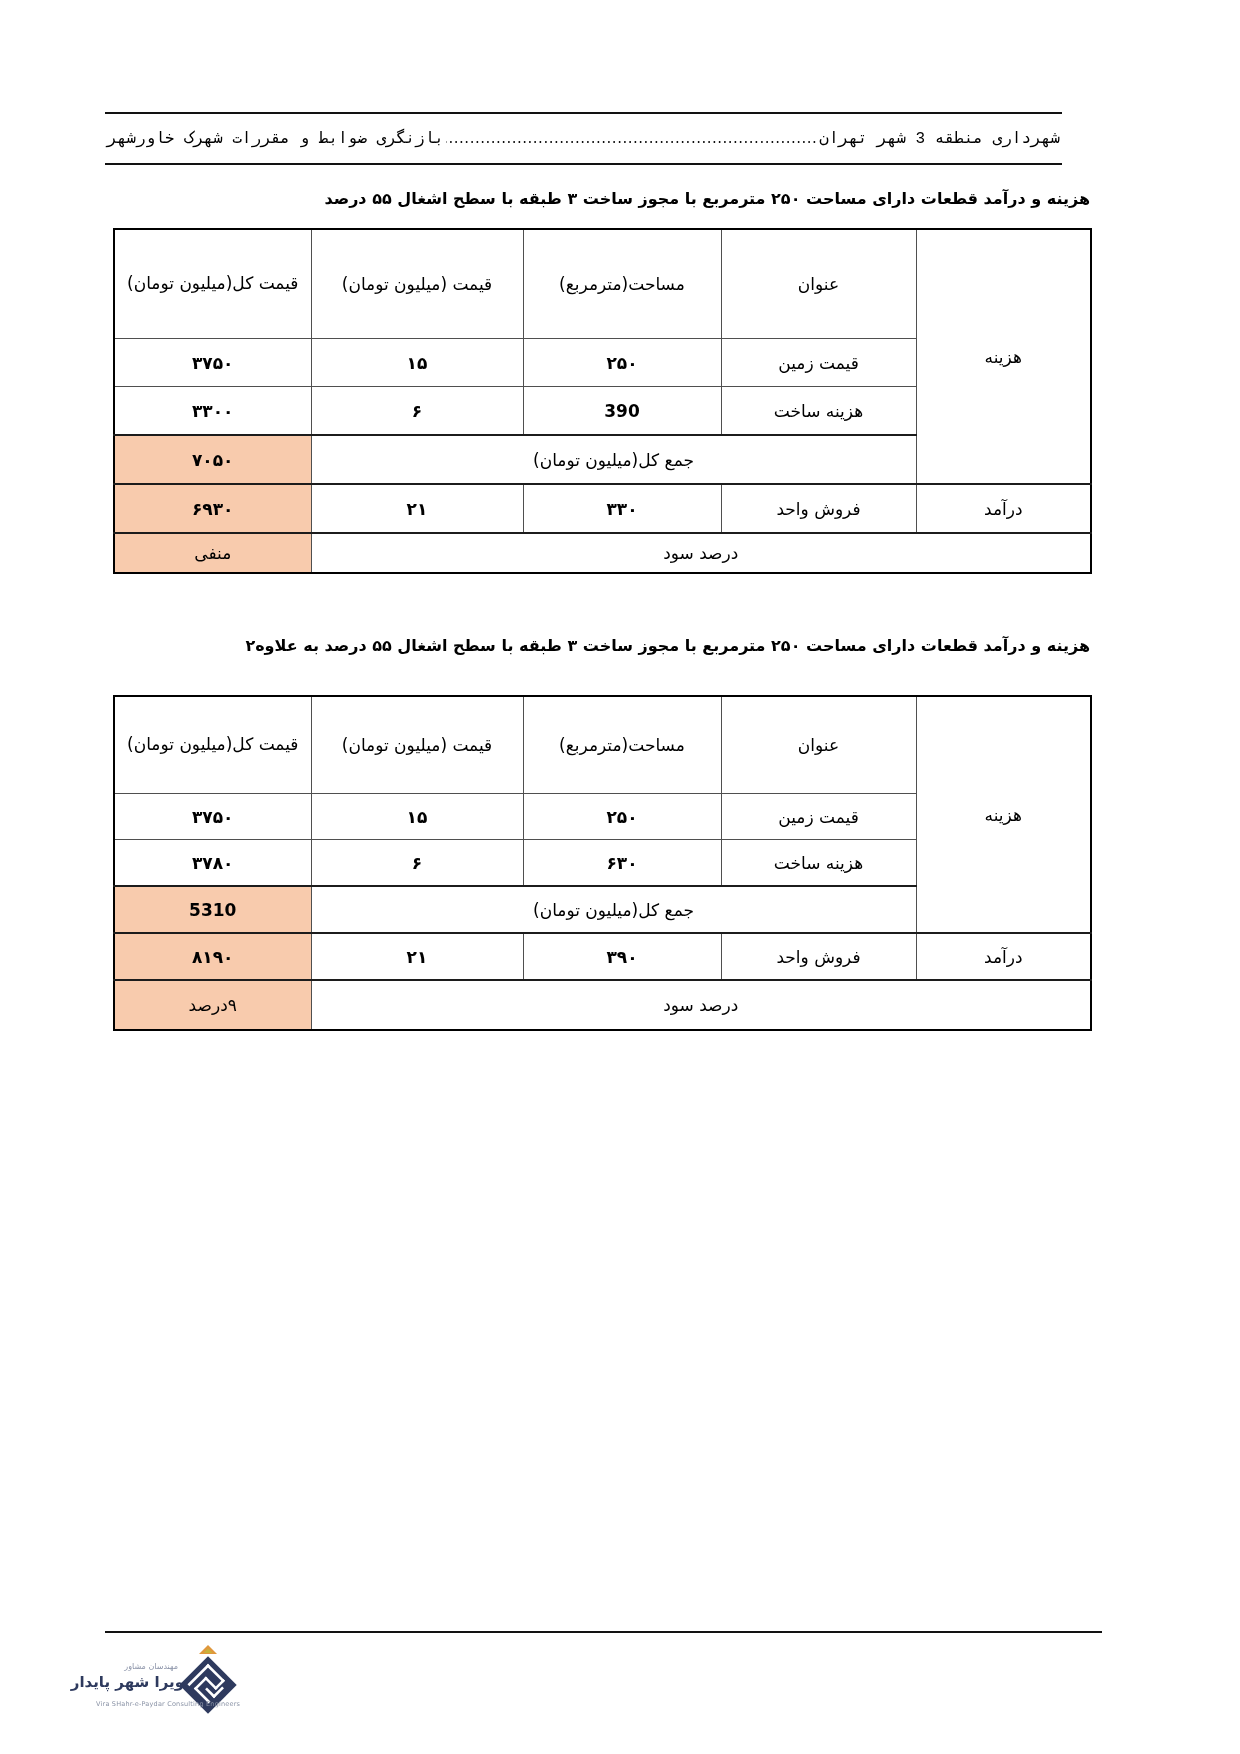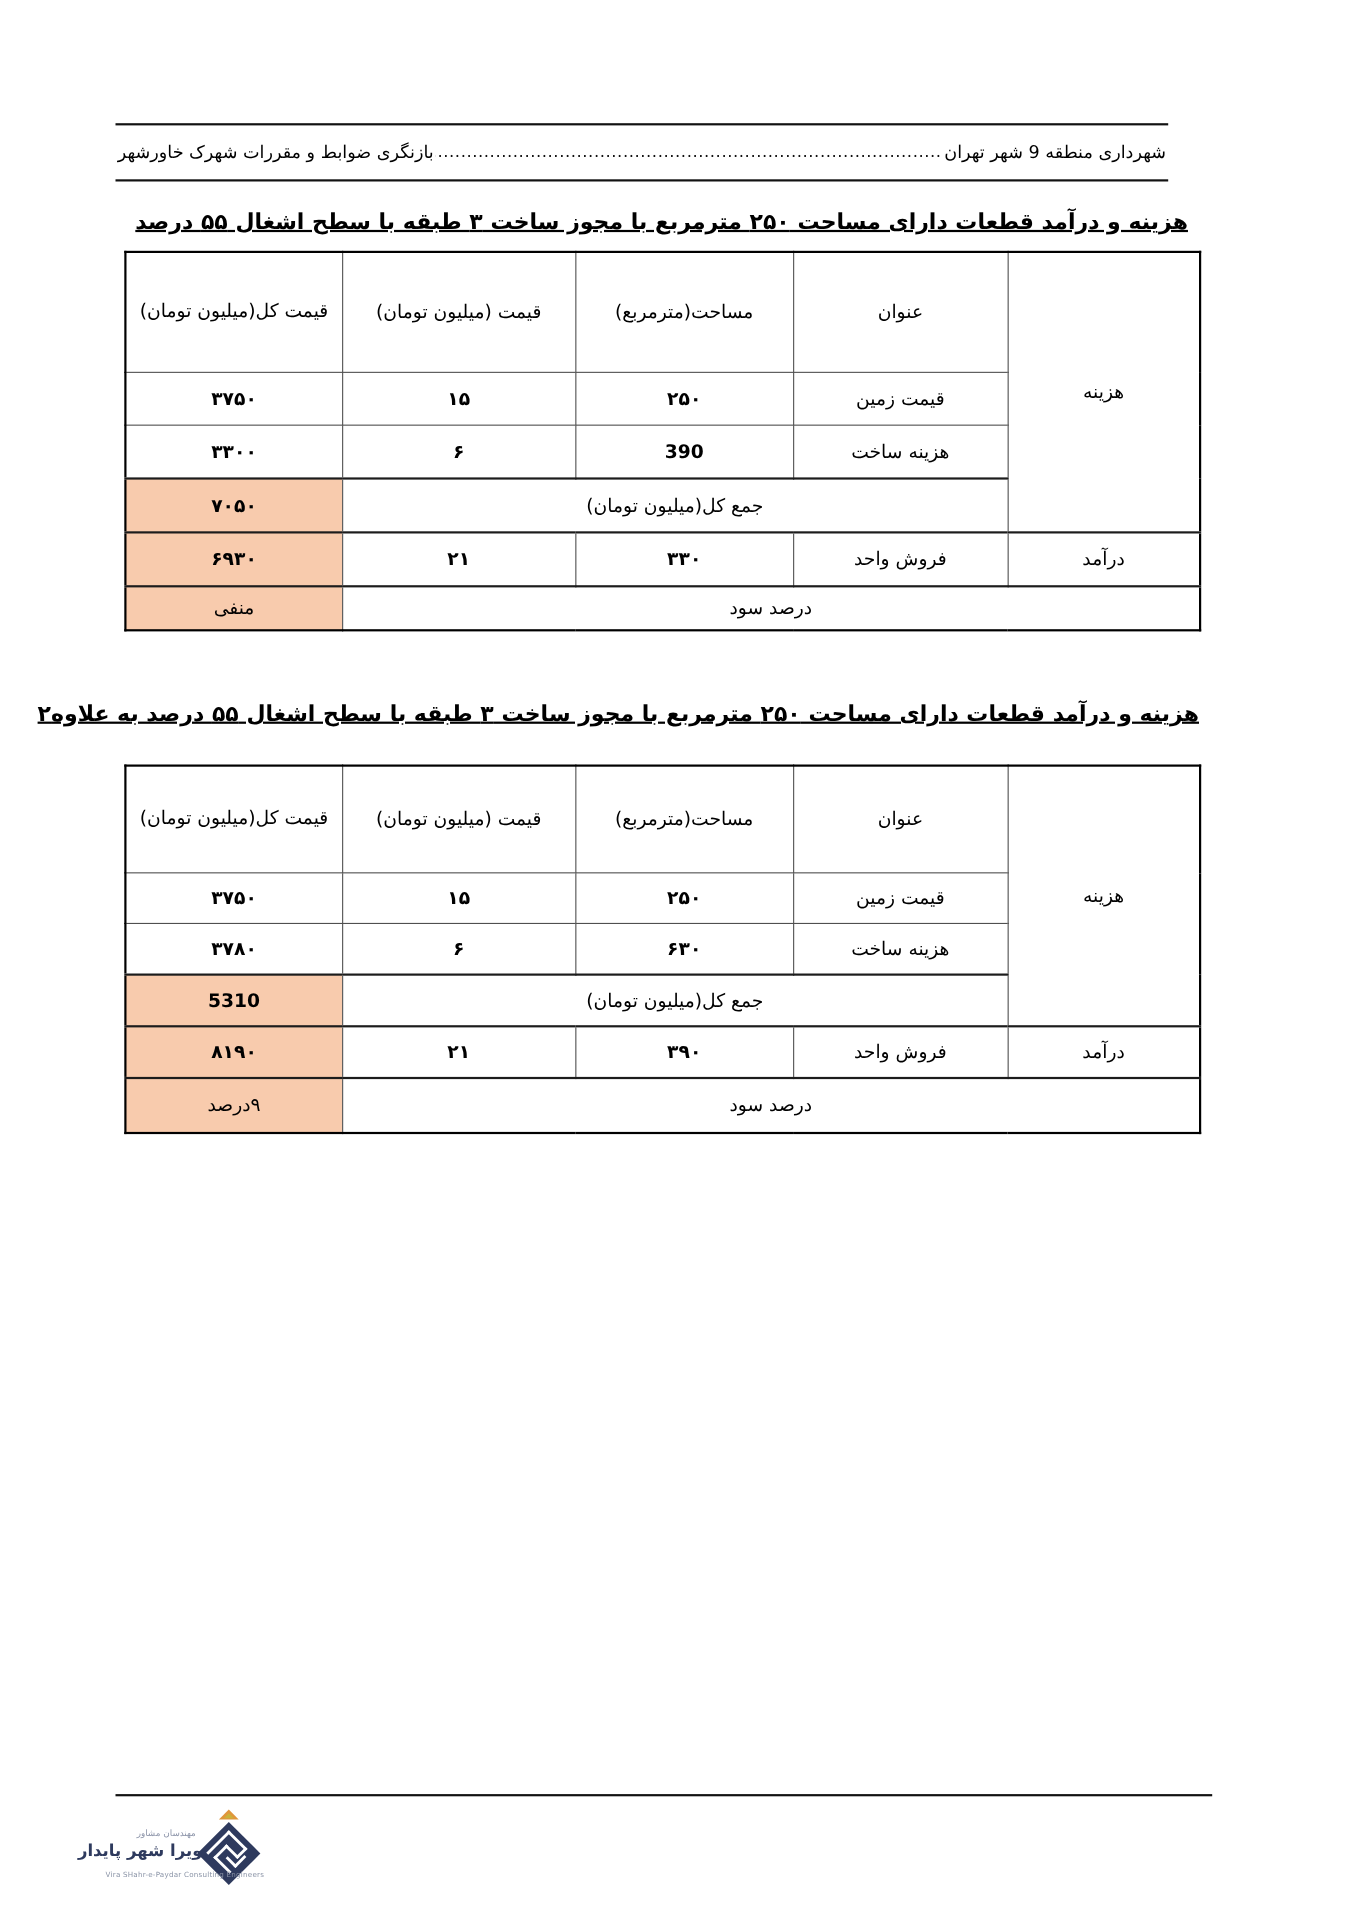--- a/index.html
+++ b/index.html
@@ -13,29 +13,29 @@
     position:relative;width:1240px;height:1754px;margin:0 auto;
     background:#ffffff;overflow:hidden;color:#000;
   }
   
   .doc-header{
     position:absolute;top:112px;left:105px;width:957px;height:49px;
     border-top:2.6px solid #121212;border-bottom:2.6px solid #121212;
     display:flex;align-items:center;direction:rtl;
     font-size:16px;line-height:1;white-space:nowrap;
   }
-  .doc-header .h-side{flex:0 0 auto;padding:0 2px;}
+  .doc-header .h-side{flex:0 0 auto;padding:0 2px;font-family:Liberation Mono, monospace;}
   .doc-header .h-dots{
     flex:1 1 auto;overflow:hidden;letter-spacing:.5px;
     font-size:15px;color:#111;
   }
   
   .tbl-title{
-    position:absolute;left:113px;width:977px;direction:rtl;text-align:center;
-    font-size:20px;font-weight:700;color:#000;white-space:nowrap;text-decoration:underline;
+    position:absolute;left:113px;width:977px;direction:rtl;text-align:right;
+    font-size:16px;font-weight:700;color:#000;white-space:nowrap;
   }
   .title-1{top:189px;}
   .title-2{top:636px;}
   
   table.cost-table{
     position:absolute;left:113px;width:977px;direction:rtl;
     border-collapse:collapse;table-layout:fixed;background:#fff;
     border:2.6px solid #000;
   }
   .c-cat{width:175px;} .c-item{width:195px;} .c-area{width:198px;}
@@ -80,21 +80,21 @@
     position:absolute;top:60px;left:26px;white-space:nowrap;
     font-size:6.5px;color:#8a93a6;letter-spacing:.2px;
   }
 </style>
 </head>
 <body>
 
 <div class="page">
 
   <div class="doc-header">
-    <span class="h-side">شهرداری منطقه 9 شهر تهران</span>
+    <span class="h-side">شهرداری منطقه 3 شهر تهران</span>
     <span class="h-dots">........................................................................................................................</span>
     <span class="h-side">بازنگری ضوابط و مقررات شهرک خاورشهر</span>
   </div>
 
   <div class="tbl-title title-1">هزینه و درآمد قطعات دارای مساحت ۲۵۰ مترمربع با مجوز ساخت ۳ طبقه با سطح اشغال ۵۵ درصد</div>
 
   <table class="cost-table tbl-1">
     <colgroup>
       <col class="c-cat">
         <col class="c-item">

